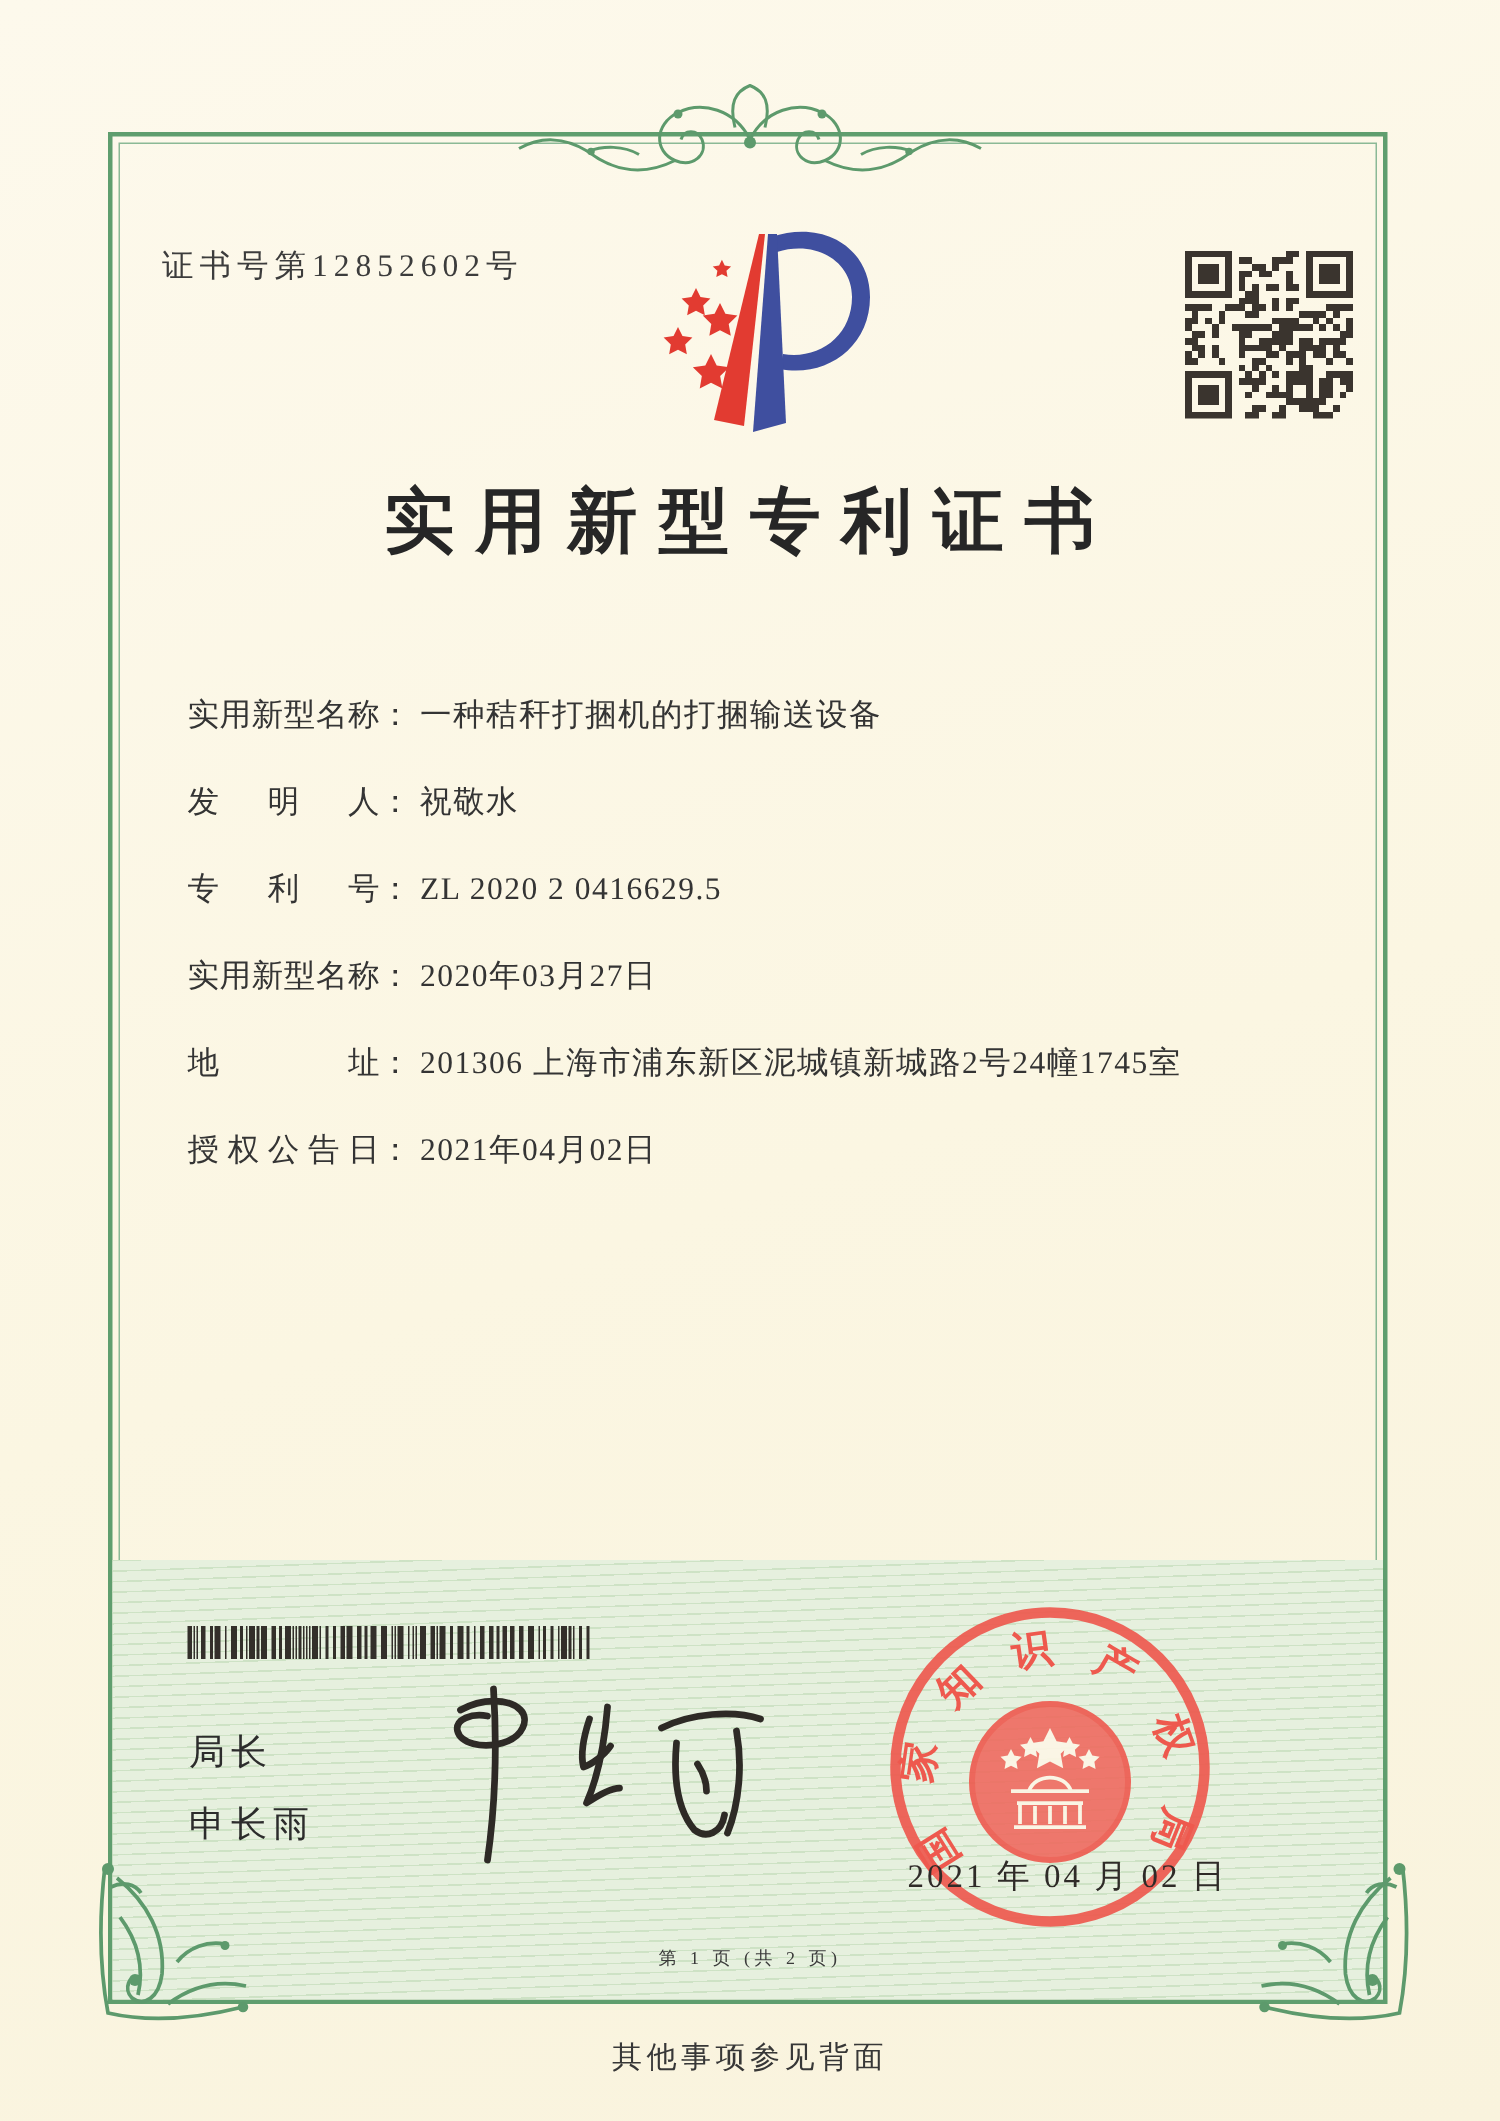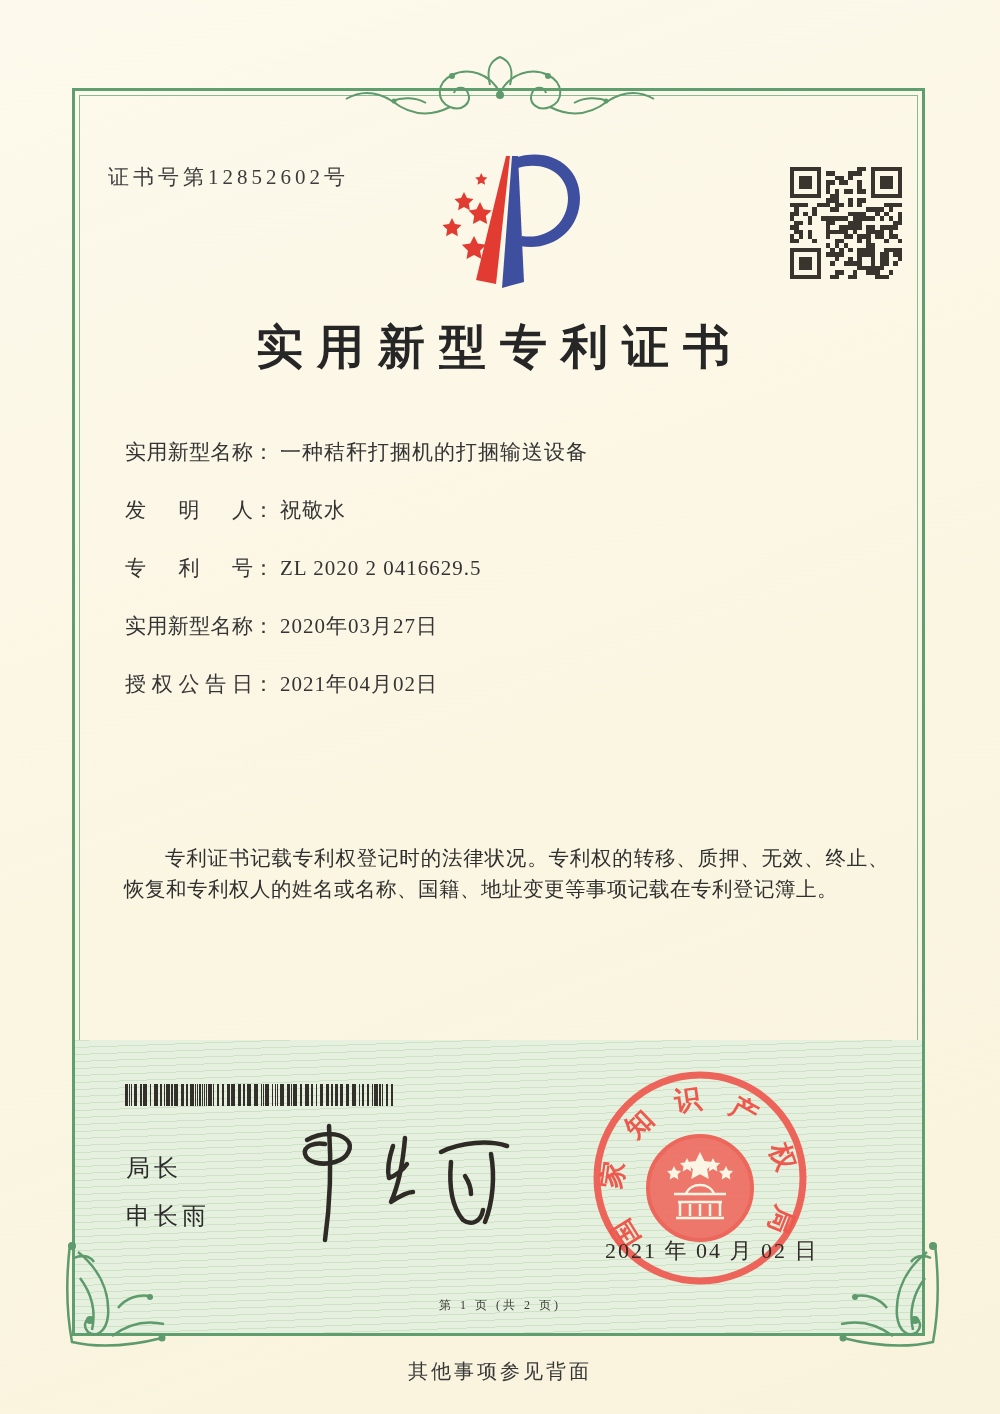--- a/index.html
+++ b/index.html
@@ -33,21 +33,21 @@
     font-size:21px; letter-spacing:4px; color:#3c3c3c;
   }
   .logo { position:absolute; left:428px; top:140px; }
   .qr { position:absolute; left:790px; top:167px; width:112px; height:112px; }
   .doc-title {
     position:absolute; left:0; top:316px; width:100%;
     text-align:center; font-size:47px; font-weight:bold;
     letter-spacing:14px; color:#262626;
   }
   
-  .fields { position:absolute; left:125px; top:438px; width:770px; }
+  .fields { position:absolute; left:125px; top:462px; width:770px; }
   .frow { position:relative; height:58px; font-size:21px; color:#343434; white-space:nowrap; }
   .flabel {
     display:inline-block; width:128px; text-align:justify; text-align-last:justify;
     vertical-align:top;
   }
   .colon { display:inline-block; margin-right:6px; }
   .fvalue { letter-spacing:1px; }
   .frow-split .fcell2 { position:absolute; left:380px; top:0; }
   
   .paras { position:absolute; left:124px; top:843px; width:765px; }
@@ -477,29 +477,31 @@
     </div>
     <div class="frow">
       <span class="flabel">发明人</span><span class="colon">：</span><span class="fvalue">祝敬水</span>
     </div>
     <div class="frow">
       <span class="flabel">专利号</span><span class="colon">：</span><span class="fvalue">ZL 2020 2 0416629.5</span>
     </div>
     <div class="frow">
       <span class="flabel">实用新型名称</span><span class="colon">：</span><span class="fvalue">2020年03月27日</span>
     </div>
+    <div class="frow">
+      <span class="flabel">地址</span><span class="colon">：</span><span class="fvalue">201306 上海市浦东新区泥城镇新城路2号24幢1745室</span>
+    </div>
     <div class="frow frow-split">
       <span>
         <span class="flabel">授权公告日</span><span class="colon">：</span><span class="fvalue">2021年04月02日</span>
       </span>
     </div>
   </div>
 
   <div class="paras">
-    <p>专利证书记载专利权登记时的法律状况。专利权的转移、质押、无效、终止、恢复和专利权人的姓名或名称、国籍、地址变更等事项记载在专利登记簿上。</p>
   </div>
 
   <div class="barcode" id="barcode">
       <span style="width: 3px;"></span>
       <i style="width: 1px;"></i>
       <span style="width: 1px;"></span>
       <i style="width: 1px;"></i>
       <span style="width: 1px;"></span>
       <i style="width: 2px;"></i>
       <span style="width: 3px;"></span>

